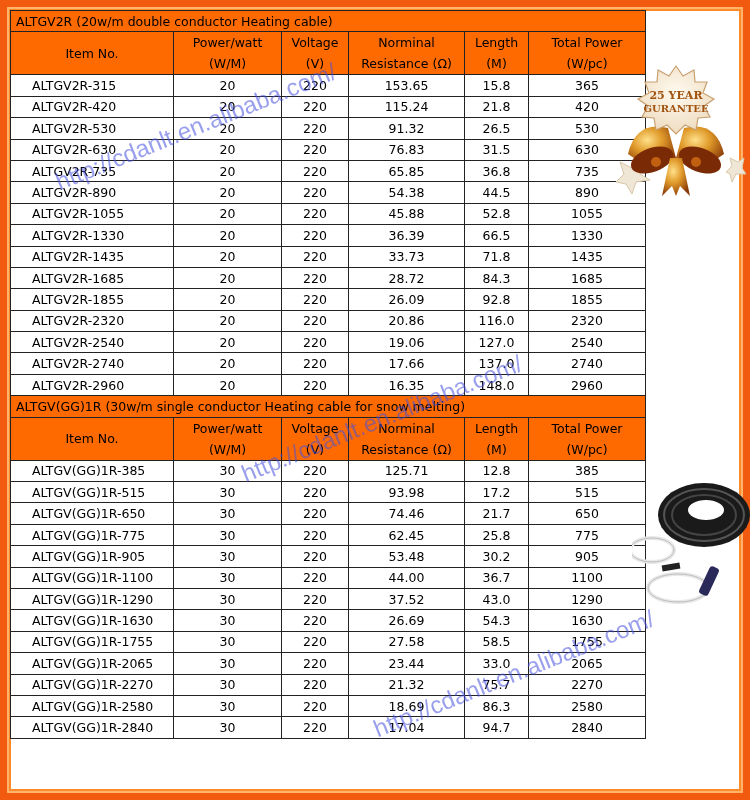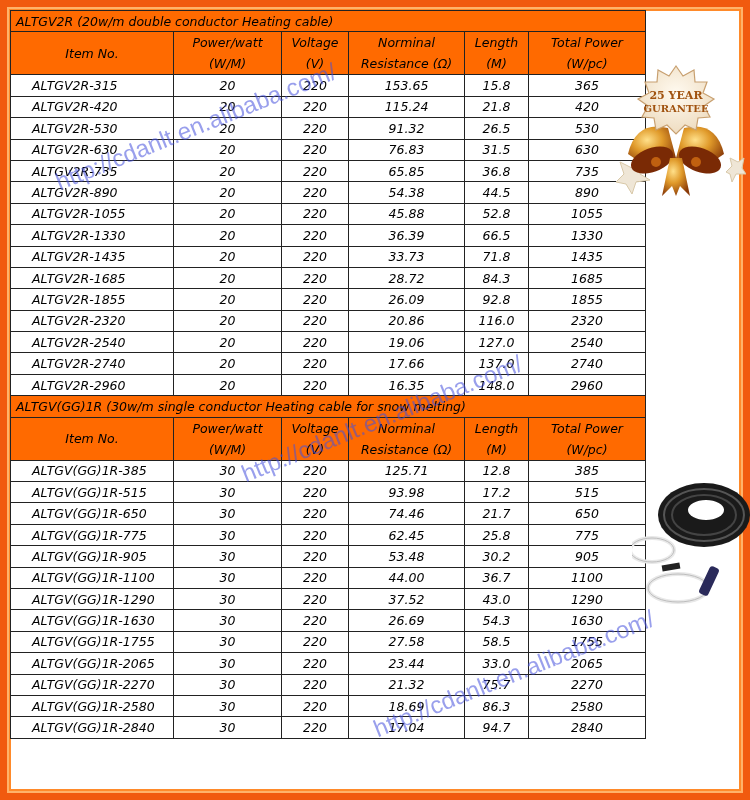--- a/index.html
+++ b/index.html
@@ -14,21 +14,21 @@
       box-sizing: border-box;
       border: 7px solid #f15a0f;
       box-shadow: inset 0 0 0 2px #ffb36b, inset 0 0 0 4px #ff8a2a;
       background: #ffffff;
     }
     .sheet {
       position: absolute; left: 10px; top: 10px; width: 635px;
     }
     table.spec {
       border-collapse: collapse; width: 635px; table-layout: fixed;
-      font-size: 12.5px; color: #000; font-style: italic;
+      font-size: 12.5px; color: #000;
     }
     table.spec td, table.spec th {
       border: 1px solid #222; padding: 0; height: 20.4px;
       text-align: center; vertical-align: middle; white-space: nowrap;
       overflow: hidden;
     }
     table.spec td.item { text-align: left; padding-left: 21px; }
     .title-row td {
       background: #ff6a00; text-align: left !important; padding-left: 5px !important;
       height: 21px;

